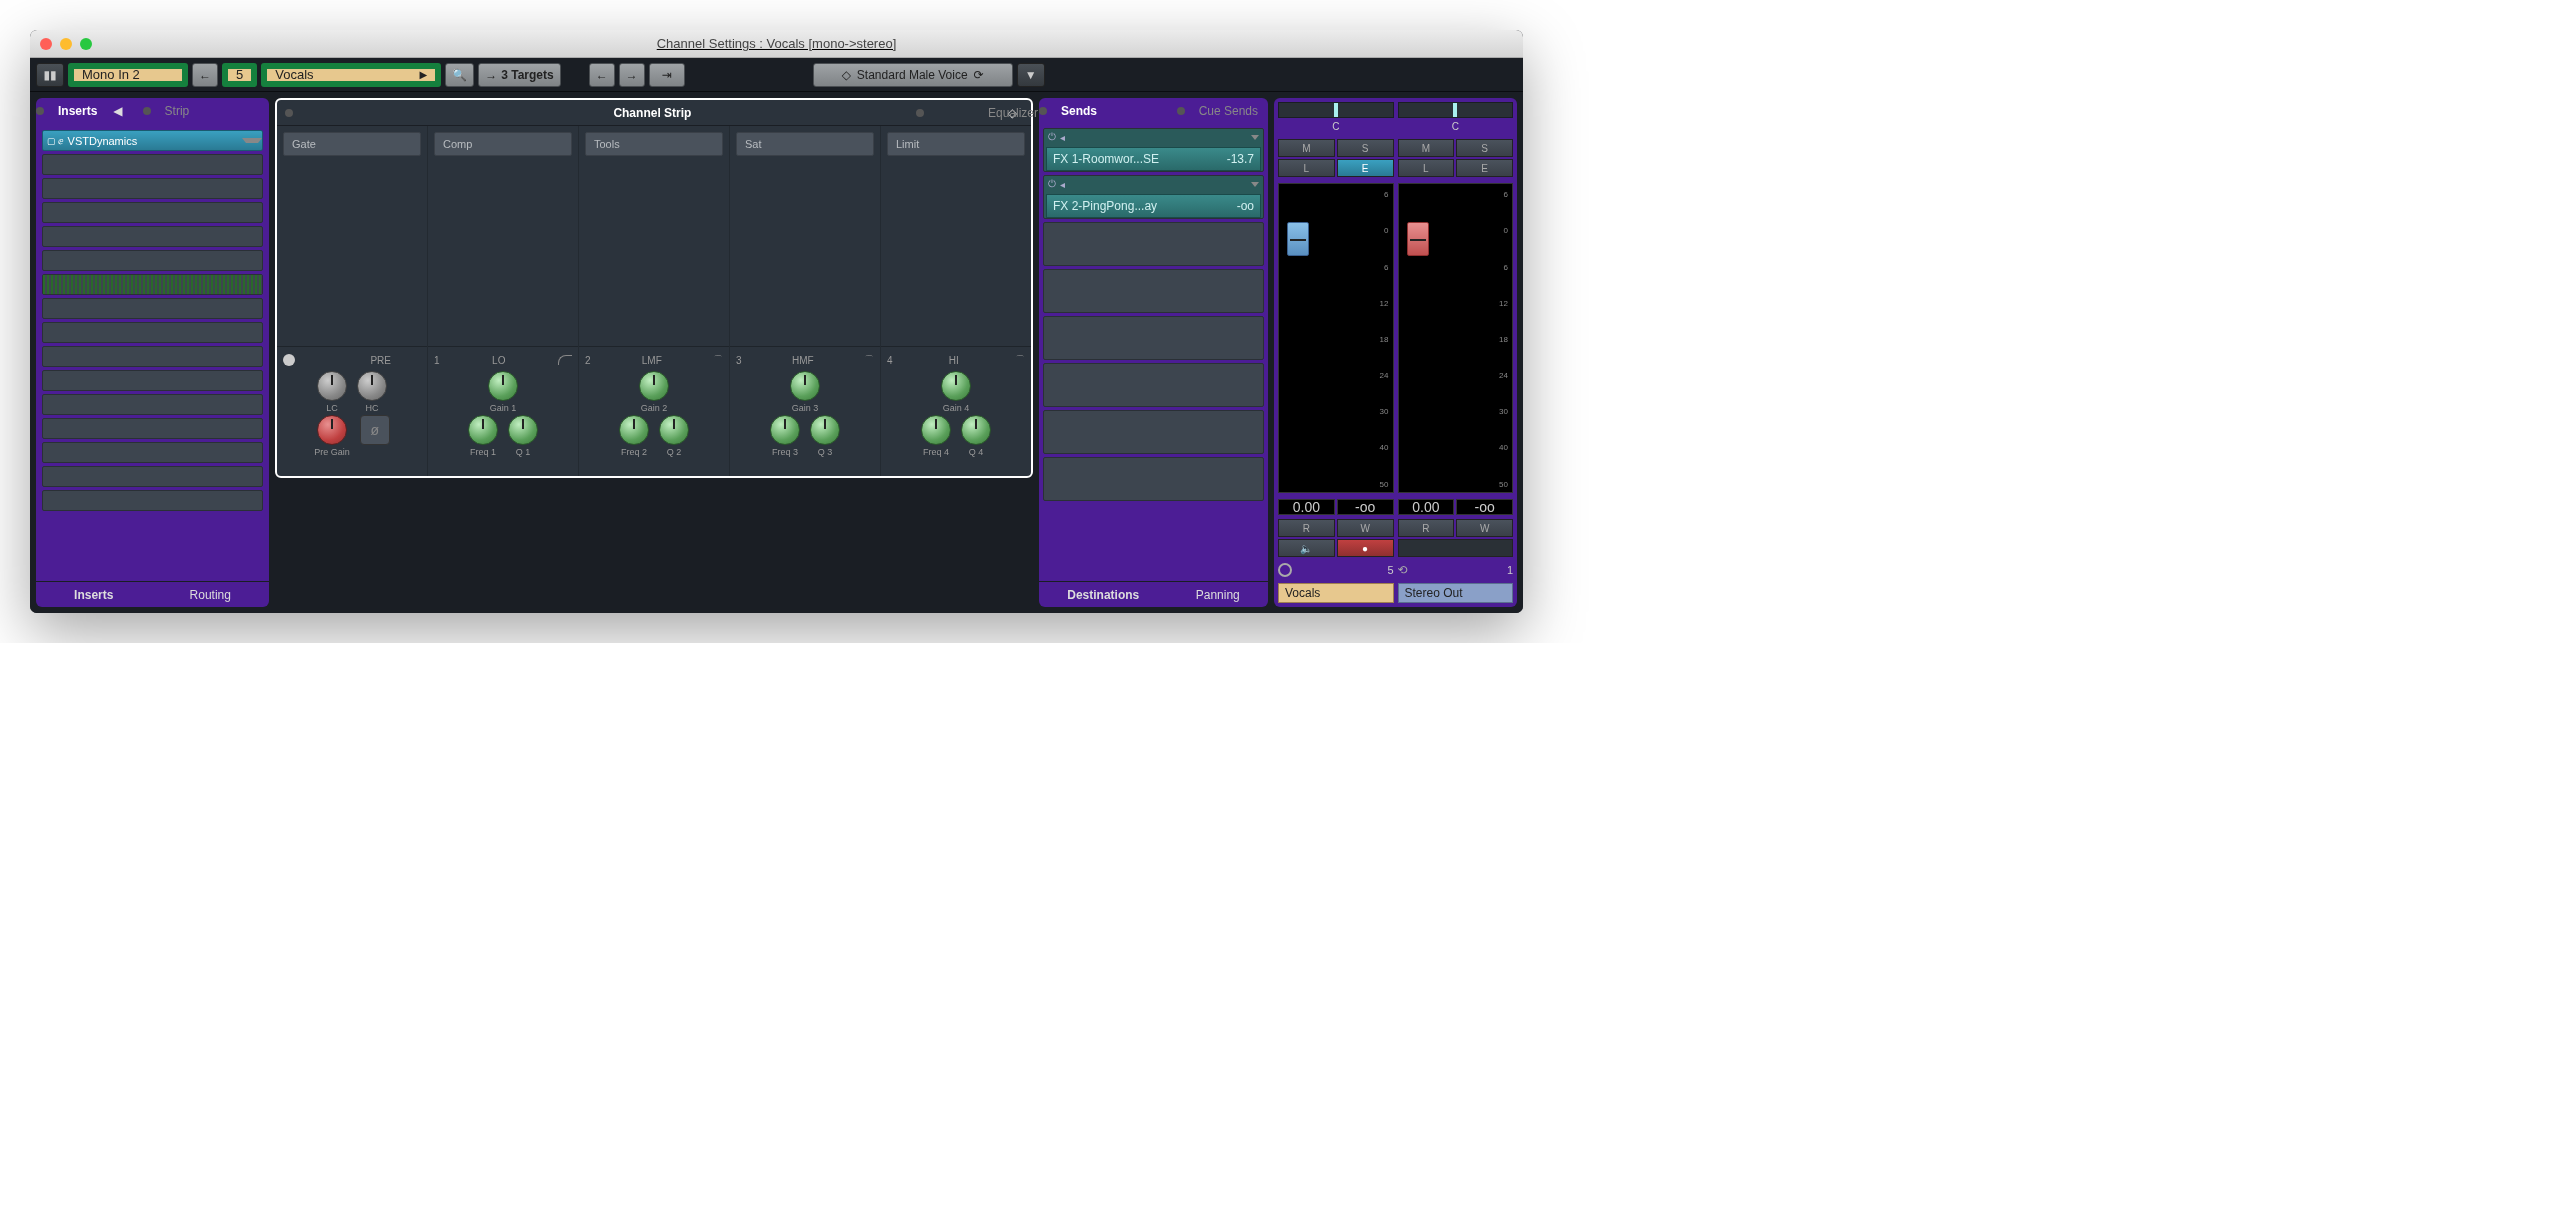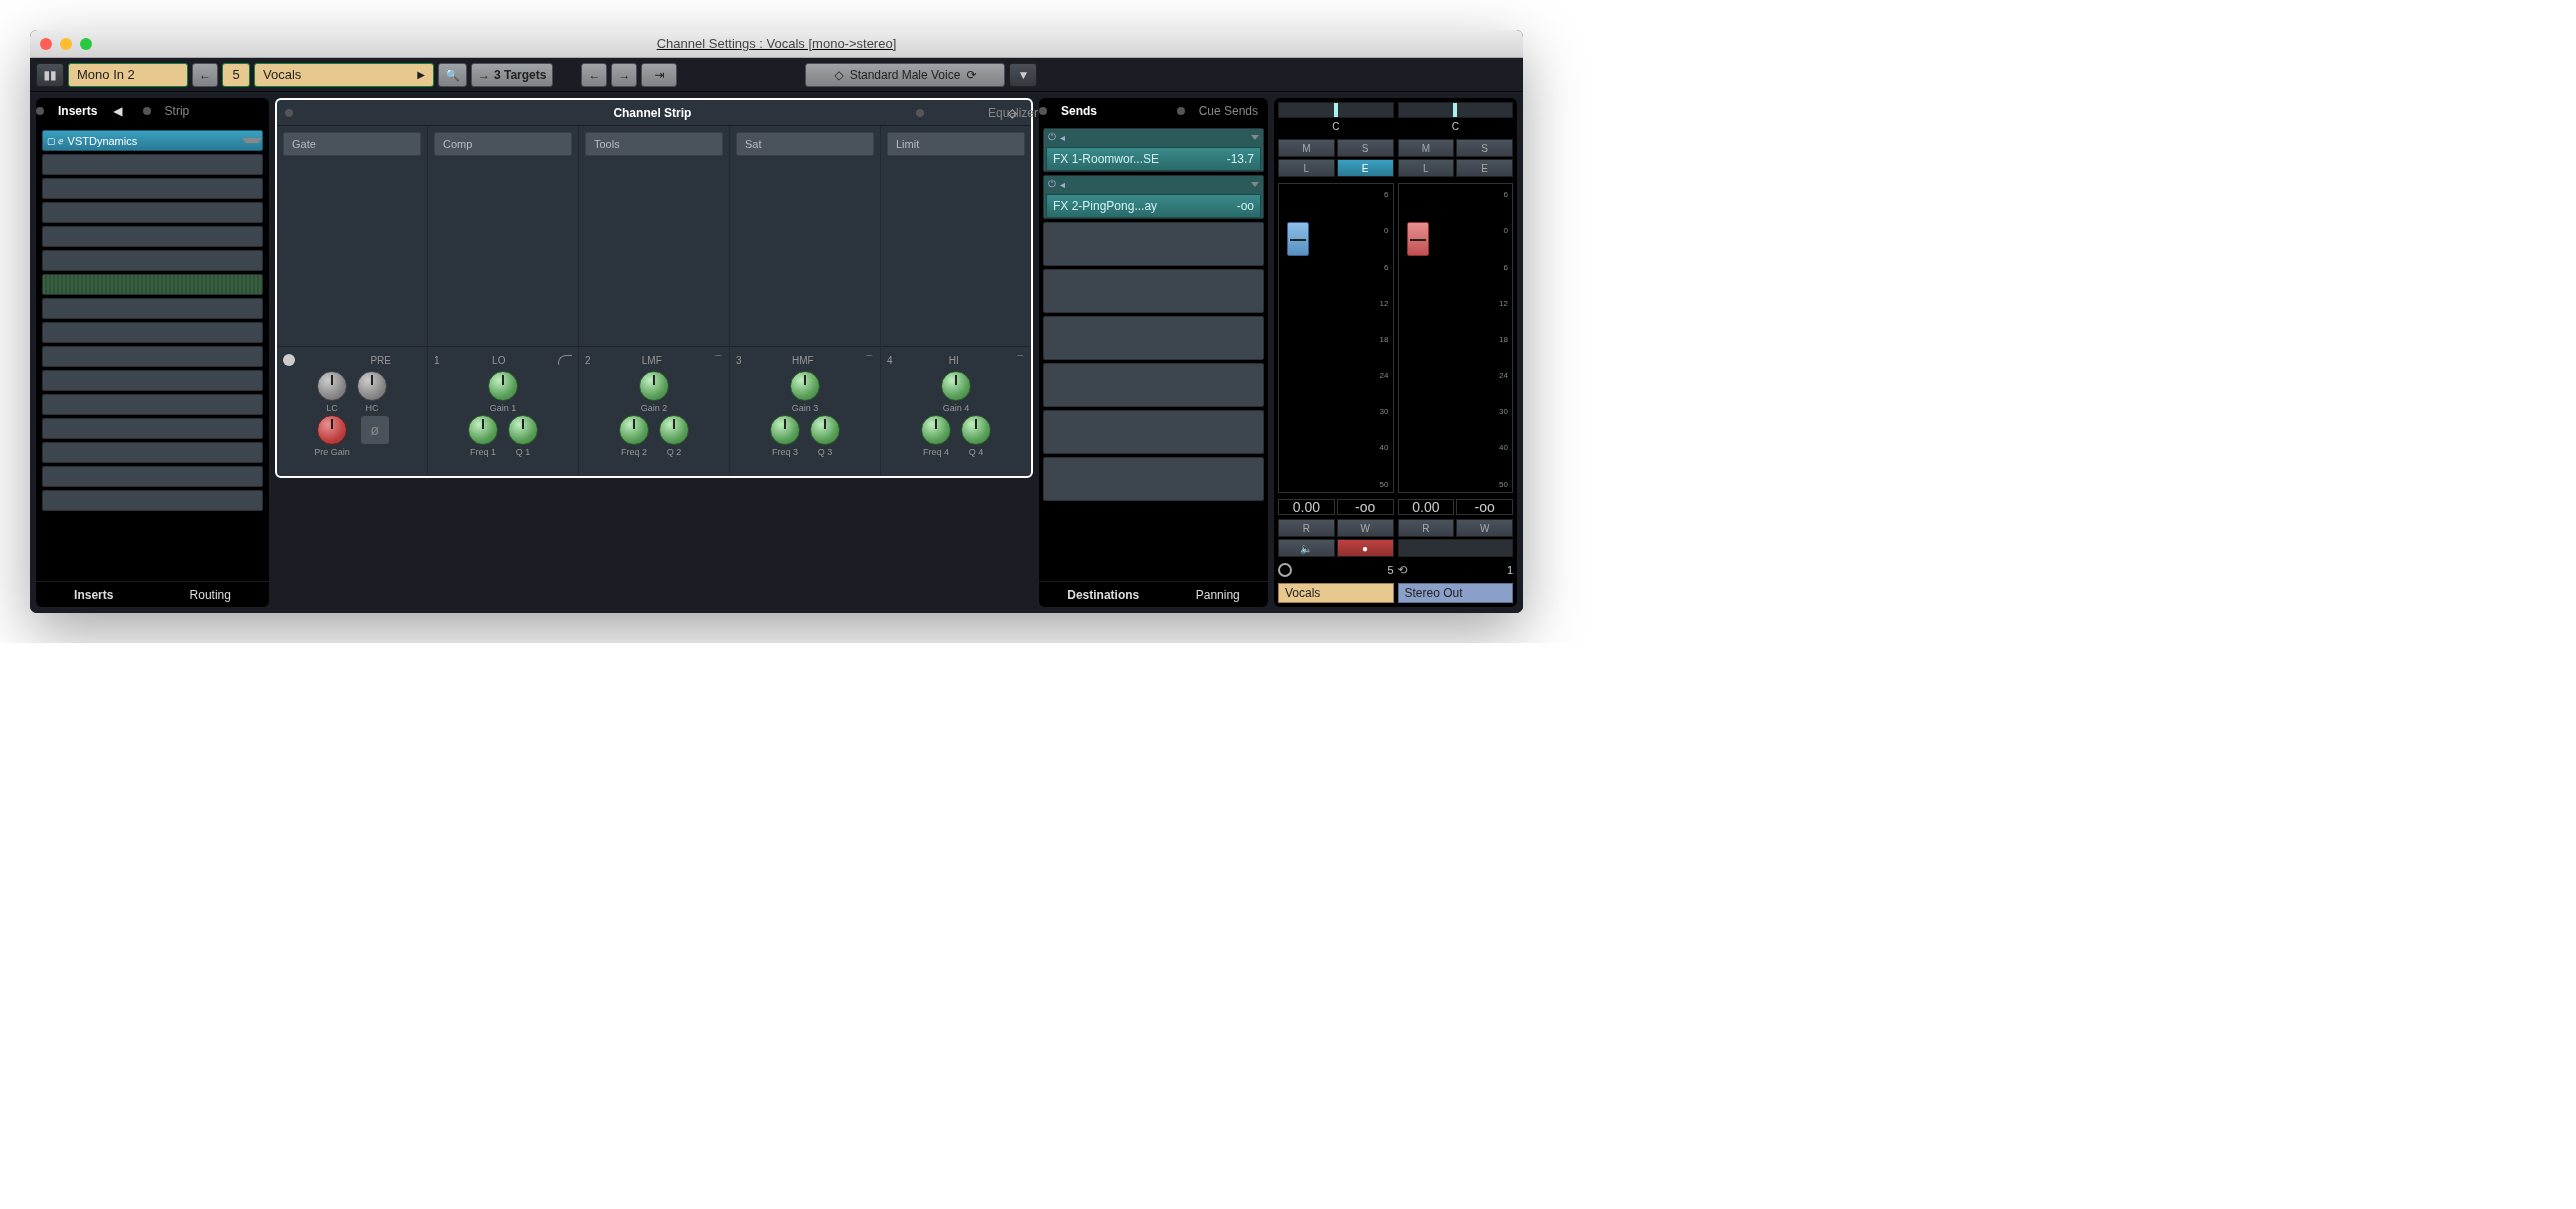--- a/index.html
+++ b/index.html
@@ -6,23 +6,23 @@
   body { background: #fff; padding: 30px; }
   .window { width: 1493px; border-radius: 7px; overflow: hidden; box-shadow: 0 20px 60px rgba(0,0,0,0.35); background: #1a1e24; }
   .titlebar { height: 28px; background: linear-gradient(#ececec,#d4d4d4); display: flex; align-items: center; position: relative; border-bottom: 1px solid #aaa; text-decoration: underline; }
   .traffic { display: flex; gap: 8px; position: absolute; left: 10px; }
   .tl { width: 12px; height: 12px; border-radius: 50%; }
   .tl.r { background: #ff5f57; } .tl.y { background: #febc2e; } .tl.g { background: #28c840; }
   .title { flex: 1; text-align: center; font-size: 13px; color: #444; }
   .toolbar { height: 34px; background: #1a1e24; display: flex; align-items: center; padding: 0 6px; gap: 4px; border-bottom: 1px solid #0a0c0f;}
   .tbtn { height: 24px; background: linear-gradient(#9fa3a6,#7f8386); border: 1px solid #4a4e52; border-radius: 3px; display: inline-flex; align-items: center; justify-content: center; font-size: 12px; color: #222; padding: 0 6px; cursor: pointer; }
   .tbtn.dark { background: linear-gradient(#4a5056,#34393e); color: #ccc; border-color: #222; }
-  .tfield { height: 24px; background: #e7c88e; border: 1px solid #15803d; border-radius: 3px; display: inline-flex; align-items: center; font-size: 13px; color: #222; padding: 0 8px; min-width: 60px; }
+  .tfield { height: 24px; background: #e7c88e; border: 6px solid #15803d; border-radius: 3px; display: inline-flex; align-items: center; font-size: 13px; color: #222; padding: 0 8px; min-width: 60px; }
   .content { display: flex; padding: 6px; gap: 6px; background: #1a1e24;}
-  .panel { background: #000000; border-radius: 6px; position: relative; }
+  .panel { background: #4c1d95; border-radius: 6px; position: relative; }
   .inserts-panel { width: 233px; height: 509px; display: flex; flex-direction: column; }
   .tabhead { height: 26px; display: flex; align-items: center; font-size: 12px; color: #ddd; position: relative;}
   .tab { padding: 4px 10px; color: #fff; font-weight: bold; font-size: 12px;}
   .tab.inactive { color: #888; font-weight: normal;}
   .dot { width:8px; height:8px; border-radius:50%; background:#555; display:inline-block; margin-right:4px;}
   .ins-body { flex:1; padding: 6px; display:flex; flex-direction:column; gap:3px;}
   .slot { height: 21px; background: #3d454f; border-radius: 2px; border:1px solid #2a3036; display:flex; align-items:center; font-size:11px; color:#ccc;}
   .slot.filled { background: linear-gradient(#3aa0c0,#2a7a94); color:#fff; border-color:#1a5a70;}
   .slot .wave { flex:1; height:100%; background: repeating-linear-gradient(90deg, #2a6a2a 0 2px, #3d454f 2px 4px);}
   .botTabs { height:26px; display:flex; align-items:center; justify-content:space-around; font-size:12px; color:#ddd; border-top:1px solid #1a1e24;}

